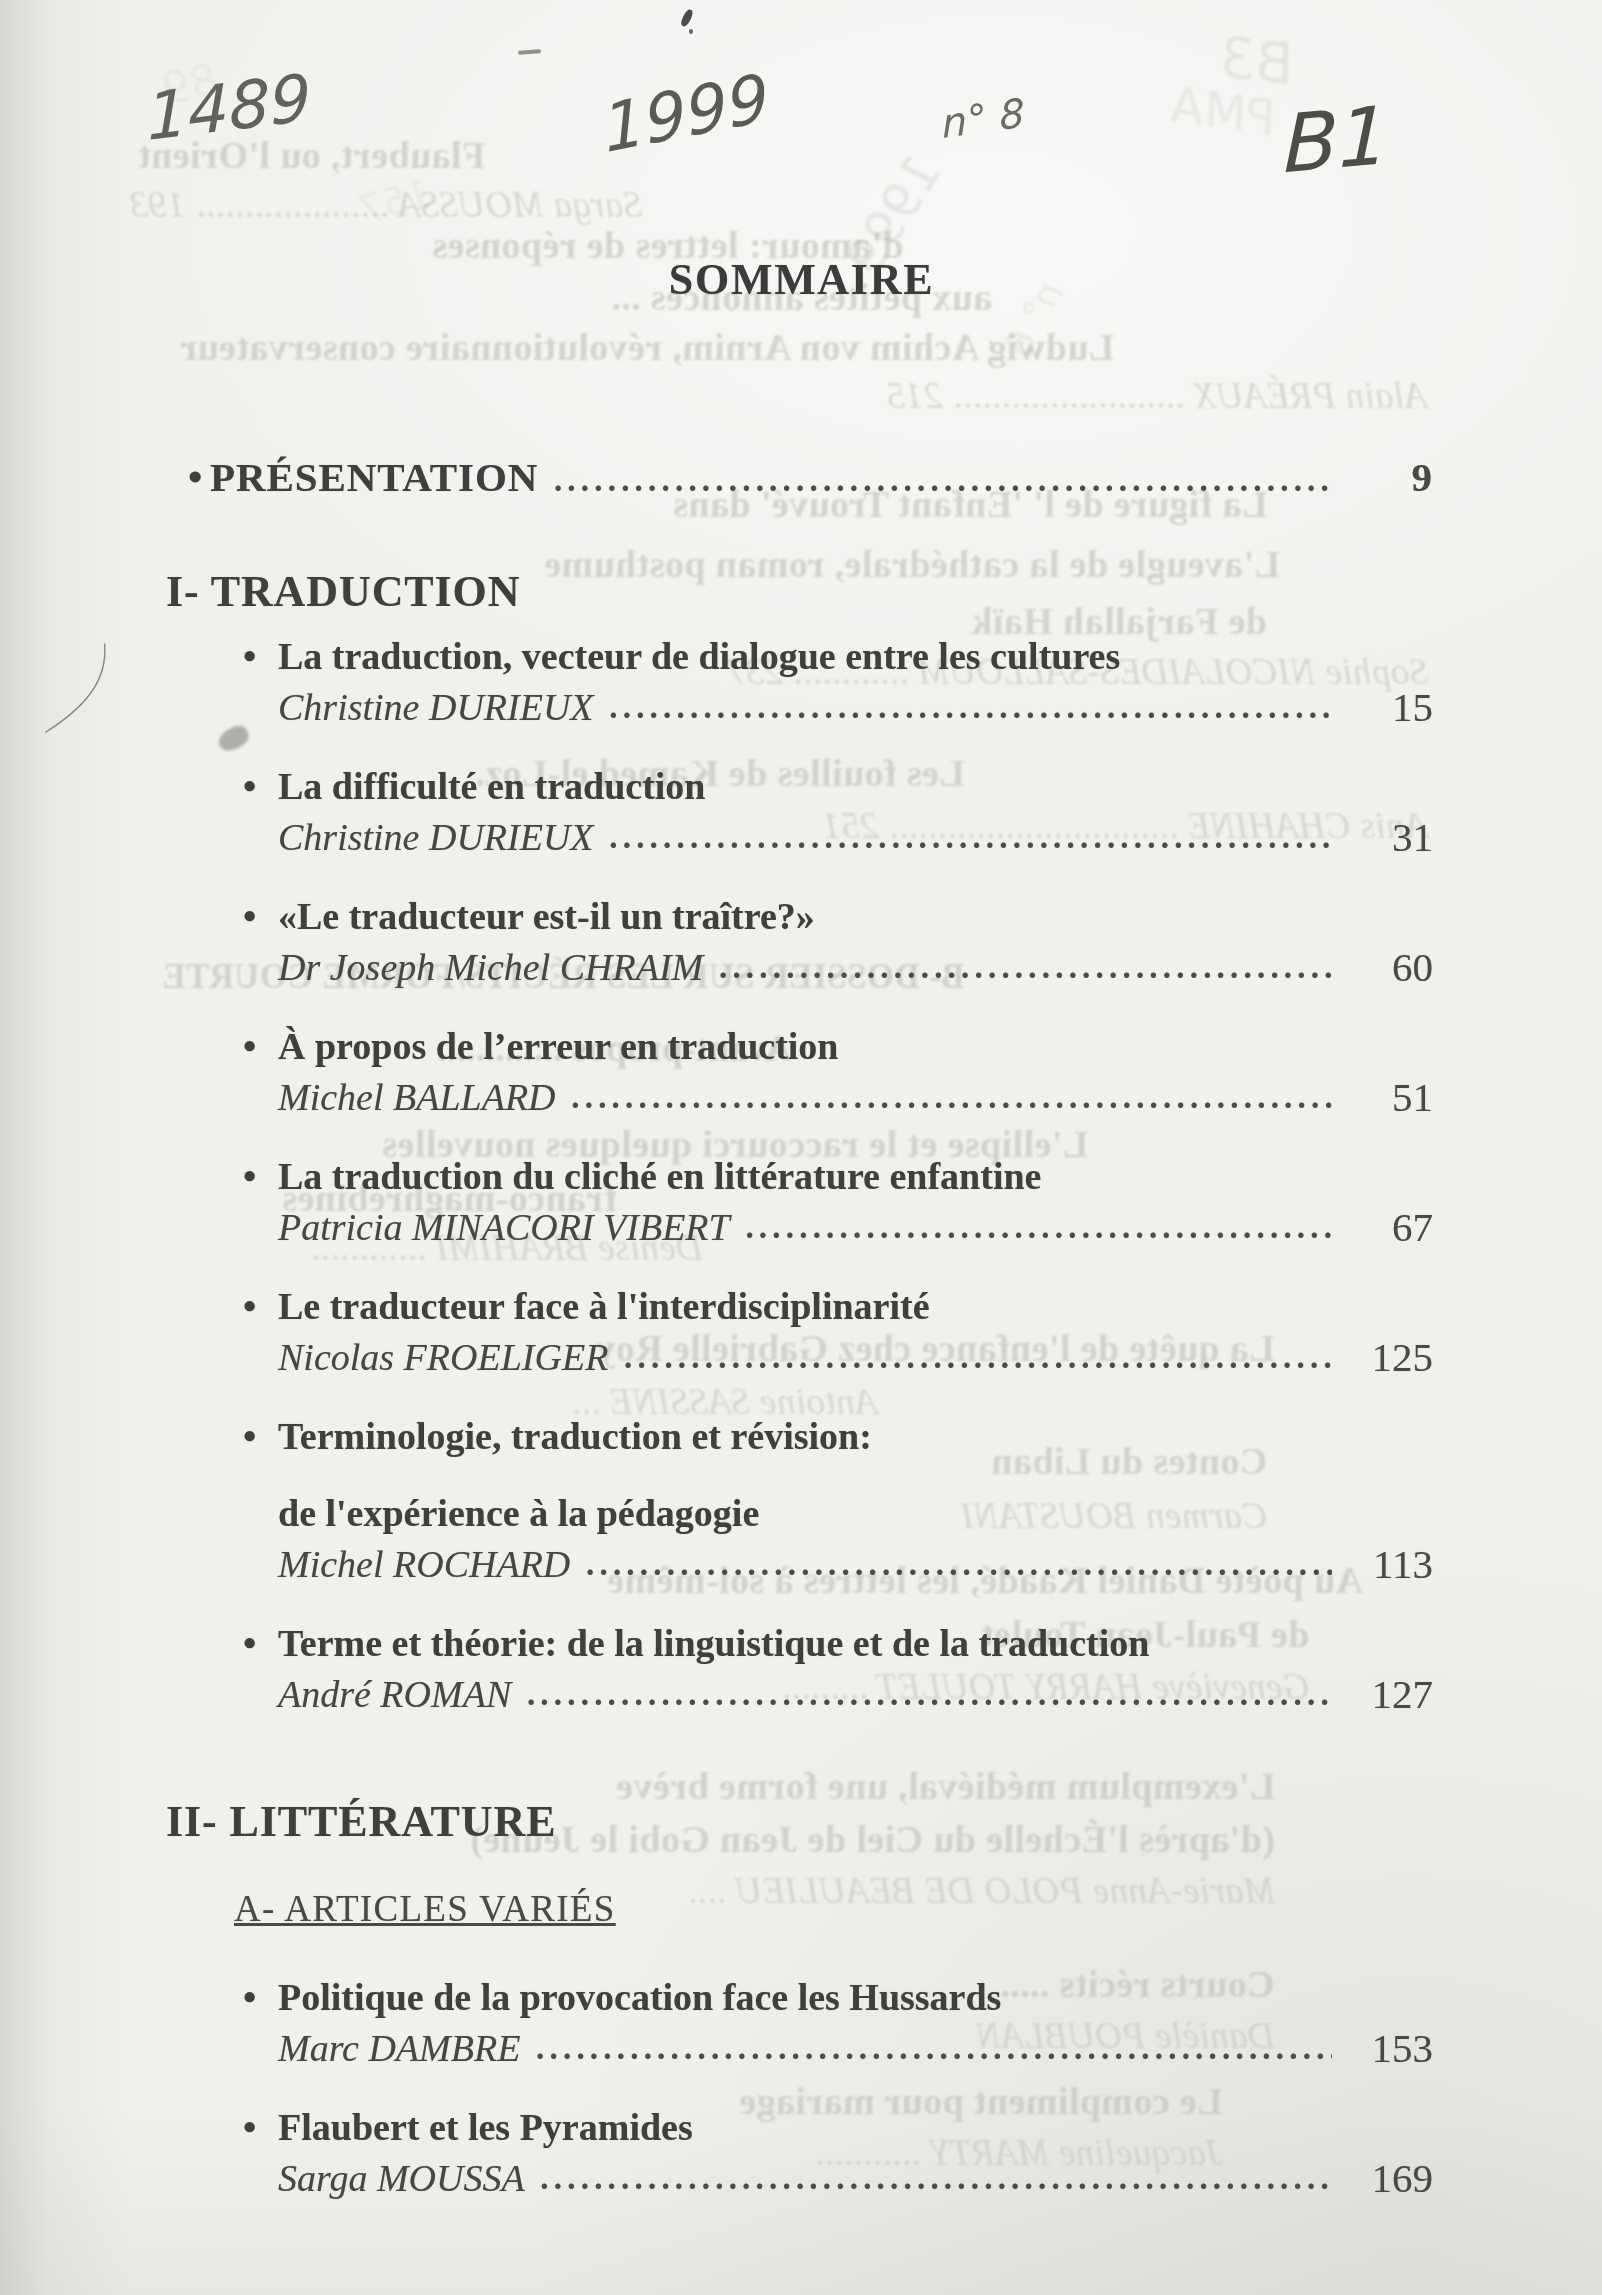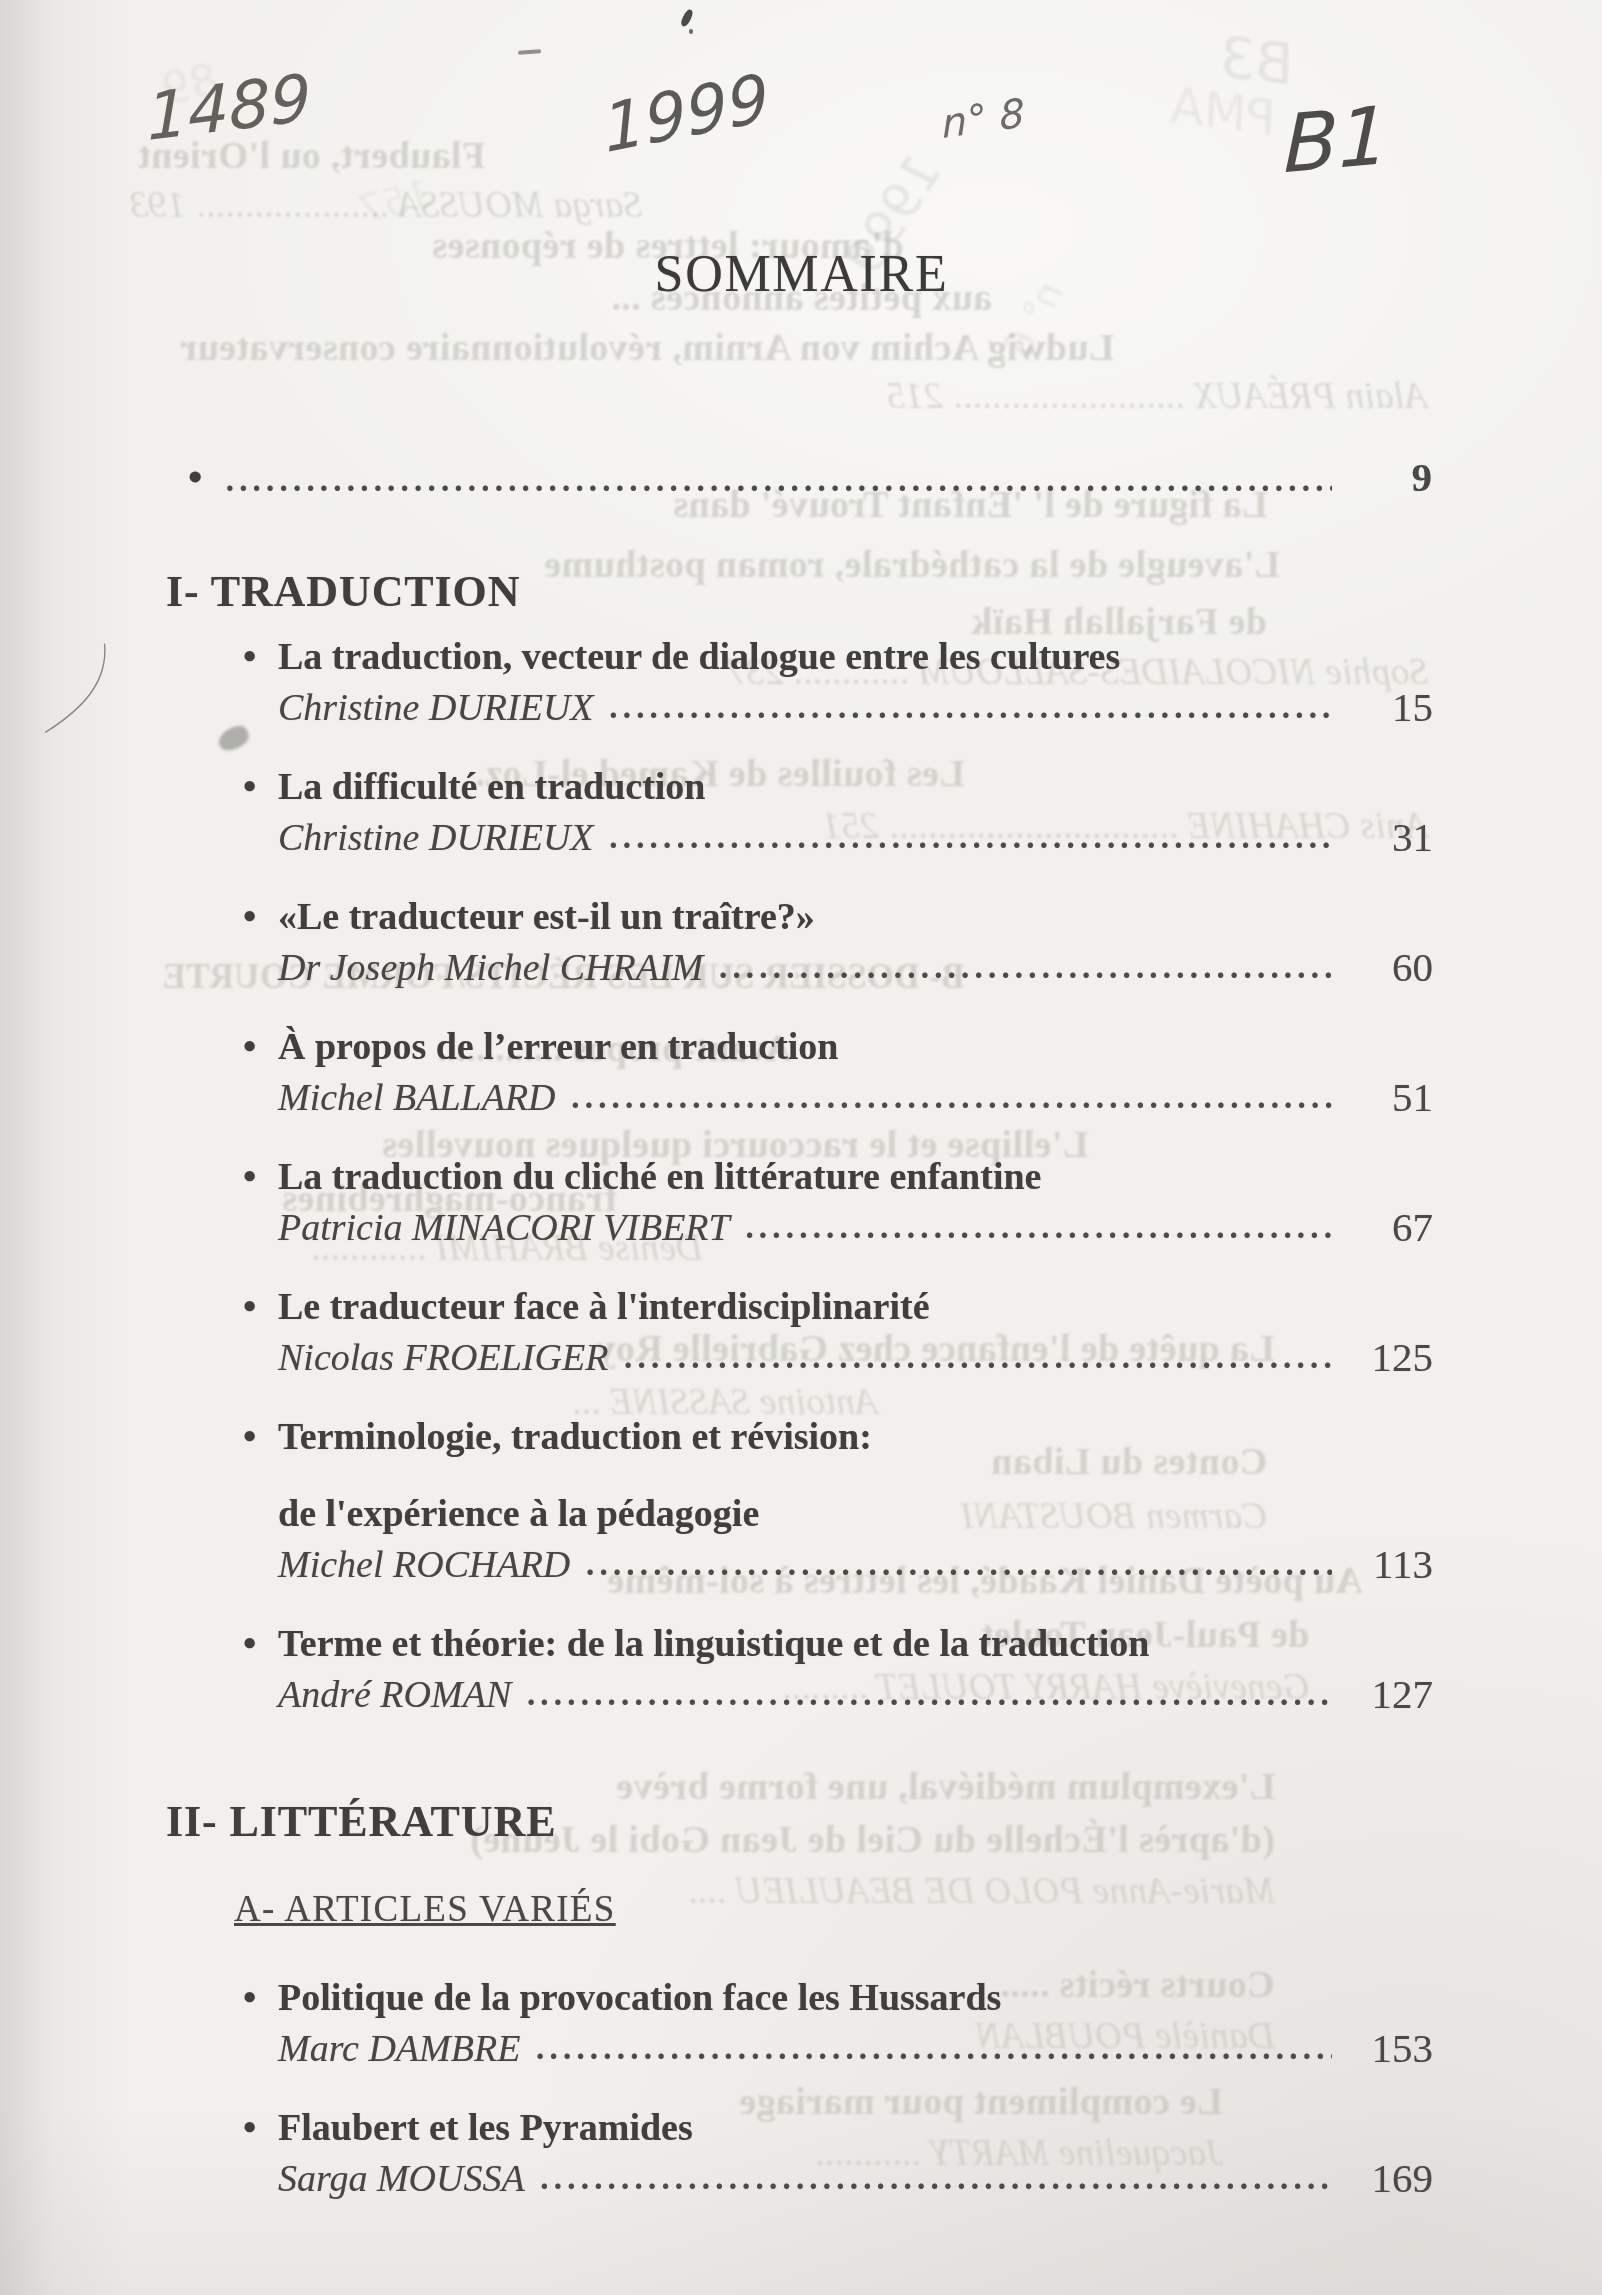--- a/index.html
+++ b/index.html
@@ -38,23 +38,23 @@
     position:absolute;
     font-family:"DejaVu Sans",sans-serif;
     font-style:italic;
     white-space:nowrap;
     transform-origin:left center;
   }
 
   
   .doc-title {
     position:absolute;
-    top:244px; left:50%;
+    top:254px; left:50%;
     transform:translateX(-50%);
-    font-size:52px; font-weight:normal;
+    font-size:44px; font-weight:bold;
     letter-spacing:1.7px;
     color:#3c3b39;
     text-shadow:0 0 0.9px rgba(50,50,50,.45);
   }
 
   
   .toc {
     position:absolute;
     left:166px; top:451px; width:1267px;
     text-shadow:0 0 0.9px rgba(55,55,52,.35);
@@ -162,20 +162,21 @@
   <svg class="hairline" width="96" height="114" viewBox="0 0 110 130">
     <path d="M82 14 C86 58, 58 88, 14 116" fill="none" stroke="rgba(90,90,85,.7)" stroke-width="1.6"></path>
   </svg>
 
   <div class="doc-title">SOMMAIRE</div>
 
   <div class="toc">
 
     <div class="presentation-row">
       <span class="bullet">•</span>
+      <span>PRÉSENTATION</span>
       <span class="leader"></span>
       <span class="pnum">9</span>
     </div>
 
     <div class="section-heading">I- TRADUCTION</div>
 
     <div class="entry first">
       <div class="t"><span class="bullet">•</span><span>La traduction, vecteur de dialogue entre les cultures</span></div>
       <div class="aline">
           <span class="author">Christine DURIEUX</span>

